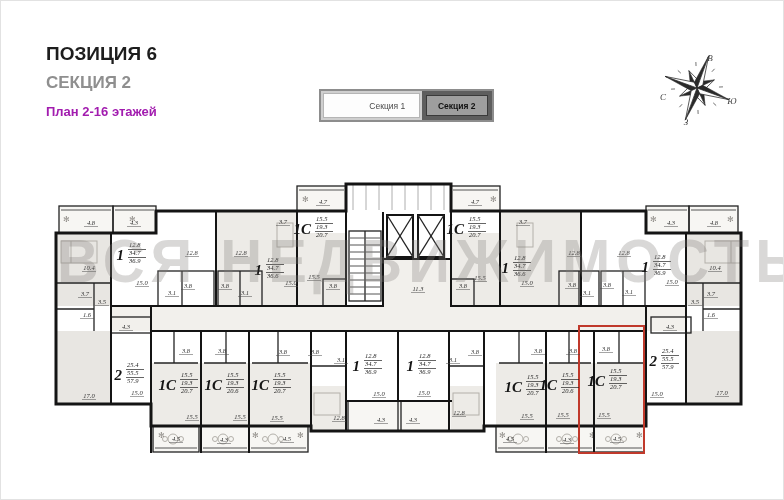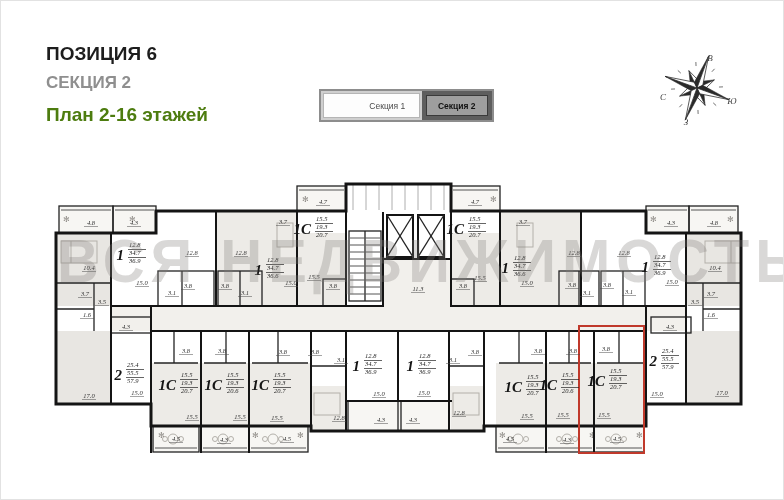--- a/index.html
+++ b/index.html
@@ -2,21 +2,21 @@
 <html><head>
 <meta charset="utf-8">
 <style>
   html,body{margin:0;padding:0;background:#fff;}
   .stage{position:relative;width:784px;height:500px;background:#fff;overflow:hidden;
          border:1px solid #e2e2e2;box-sizing:border-box;
          font-family:"Liberation Sans",sans-serif;}
   
   .hdr-pos{position:absolute;left:45px;top:42px;font-size:19px;font-weight:bold;color:#1d1d1d;}
   .hdr-sec{position:absolute;left:45px;top:72px;font-size:17px;font-weight:bold;color:#8f8f8f;}
-  .hdr-plan{position:absolute;left:45px;top:103px;font-size:19px;font-weight:bold;color:#4d7c0f;}
+  .hdr-plan{position:absolute;left:45px;top:103px;font-size:13px;font-weight:bold;color:#a21caf;}
   
   .tabs{position:absolute;left:318px;top:88px;width:175px;height:33px;display:flex;
         border:2px solid #8d8d8d;box-sizing:border-box;background:#cfcfcf;}
   .tab{flex:1;display:flex;align-items:center;justify-content:center;cursor:pointer;box-sizing:border-box;padding-left:32px;}
   .tab-inactive{background:#fdfdfd;border:1px solid #b5b5b5;margin:2px;font-size:8.5px;color:#4a4a4a;}
   .tab-active{background:#5e5e5e;padding:4px;}
   .tab-active .tab-inner{width:100%;height:100%;background:#9e9e9e;border:1px solid #3a3a3a;
         display:flex;align-items:center;justify-content:center;font-size:8.5px;font-weight:bold;color:#111;box-sizing:border-box;}
   
   .watermark{position:absolute;left:56px;top:226px;width:690px;font-size:58px;font-weight:700;

